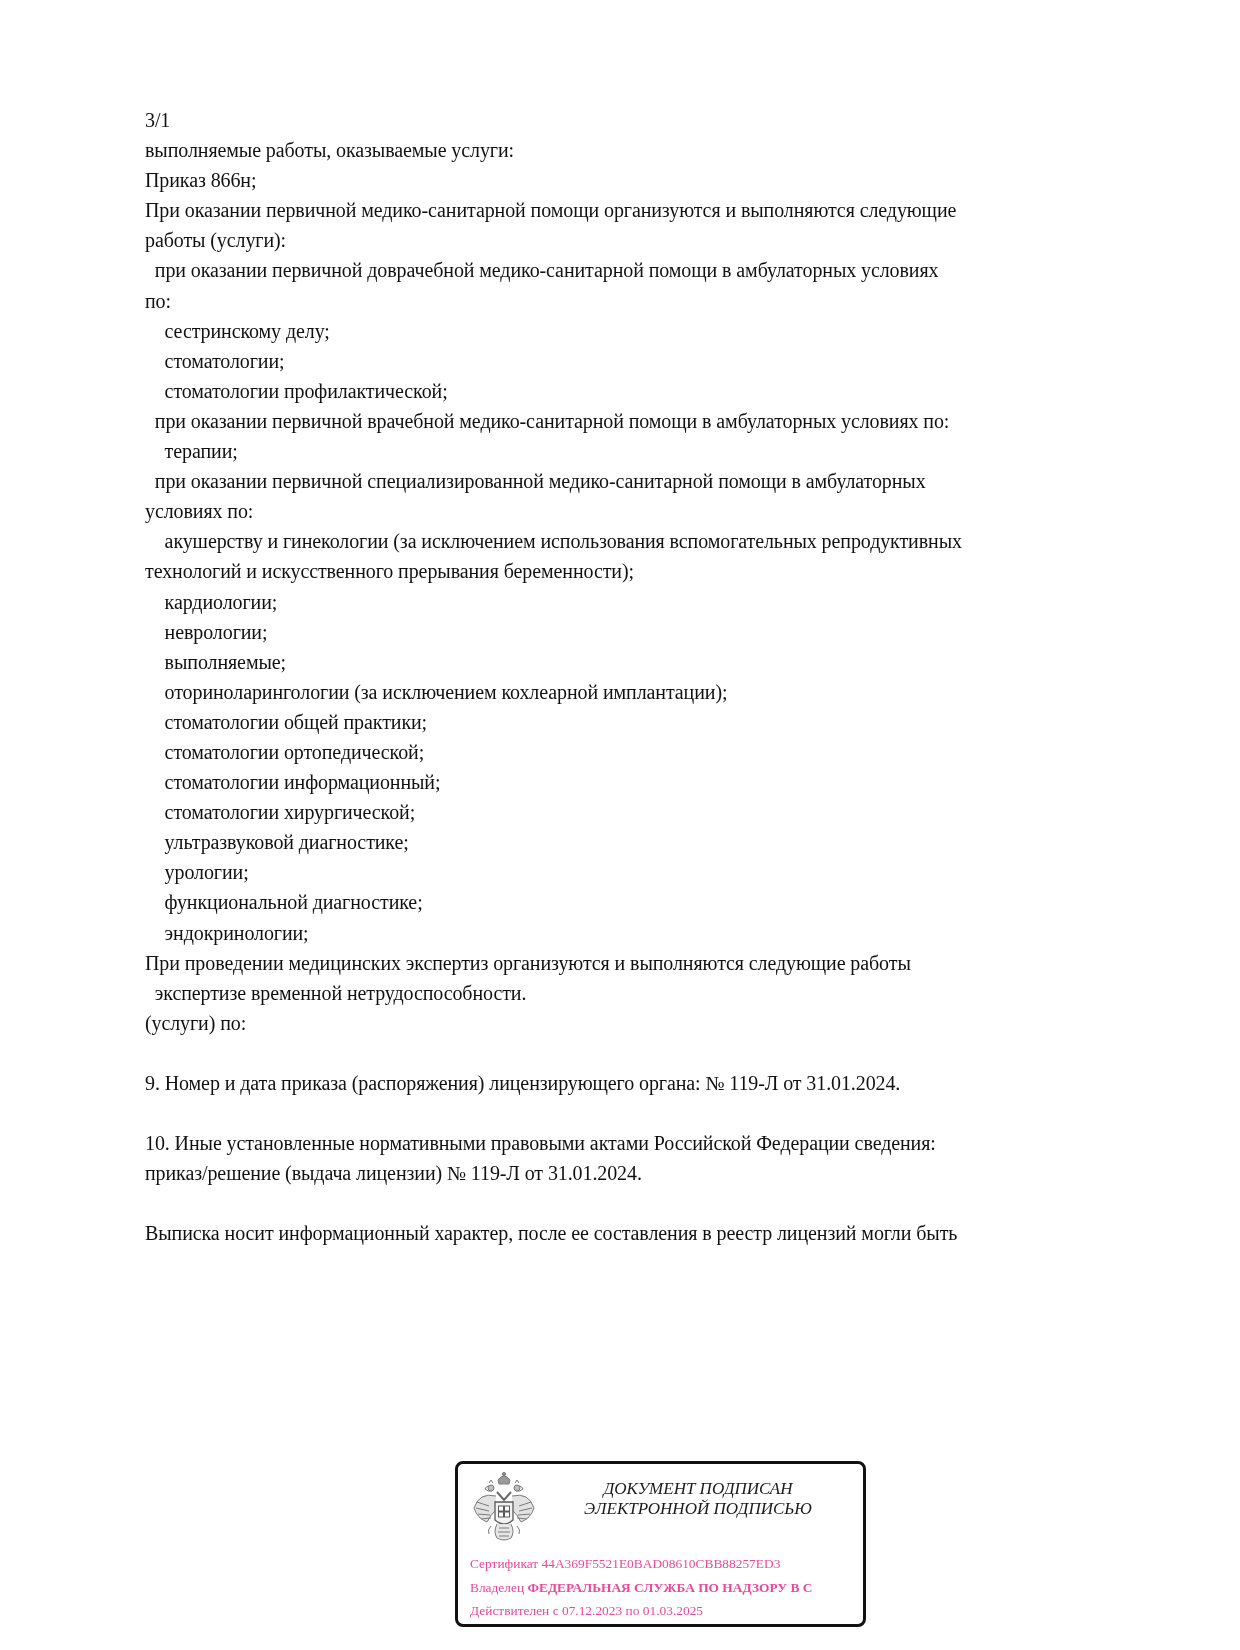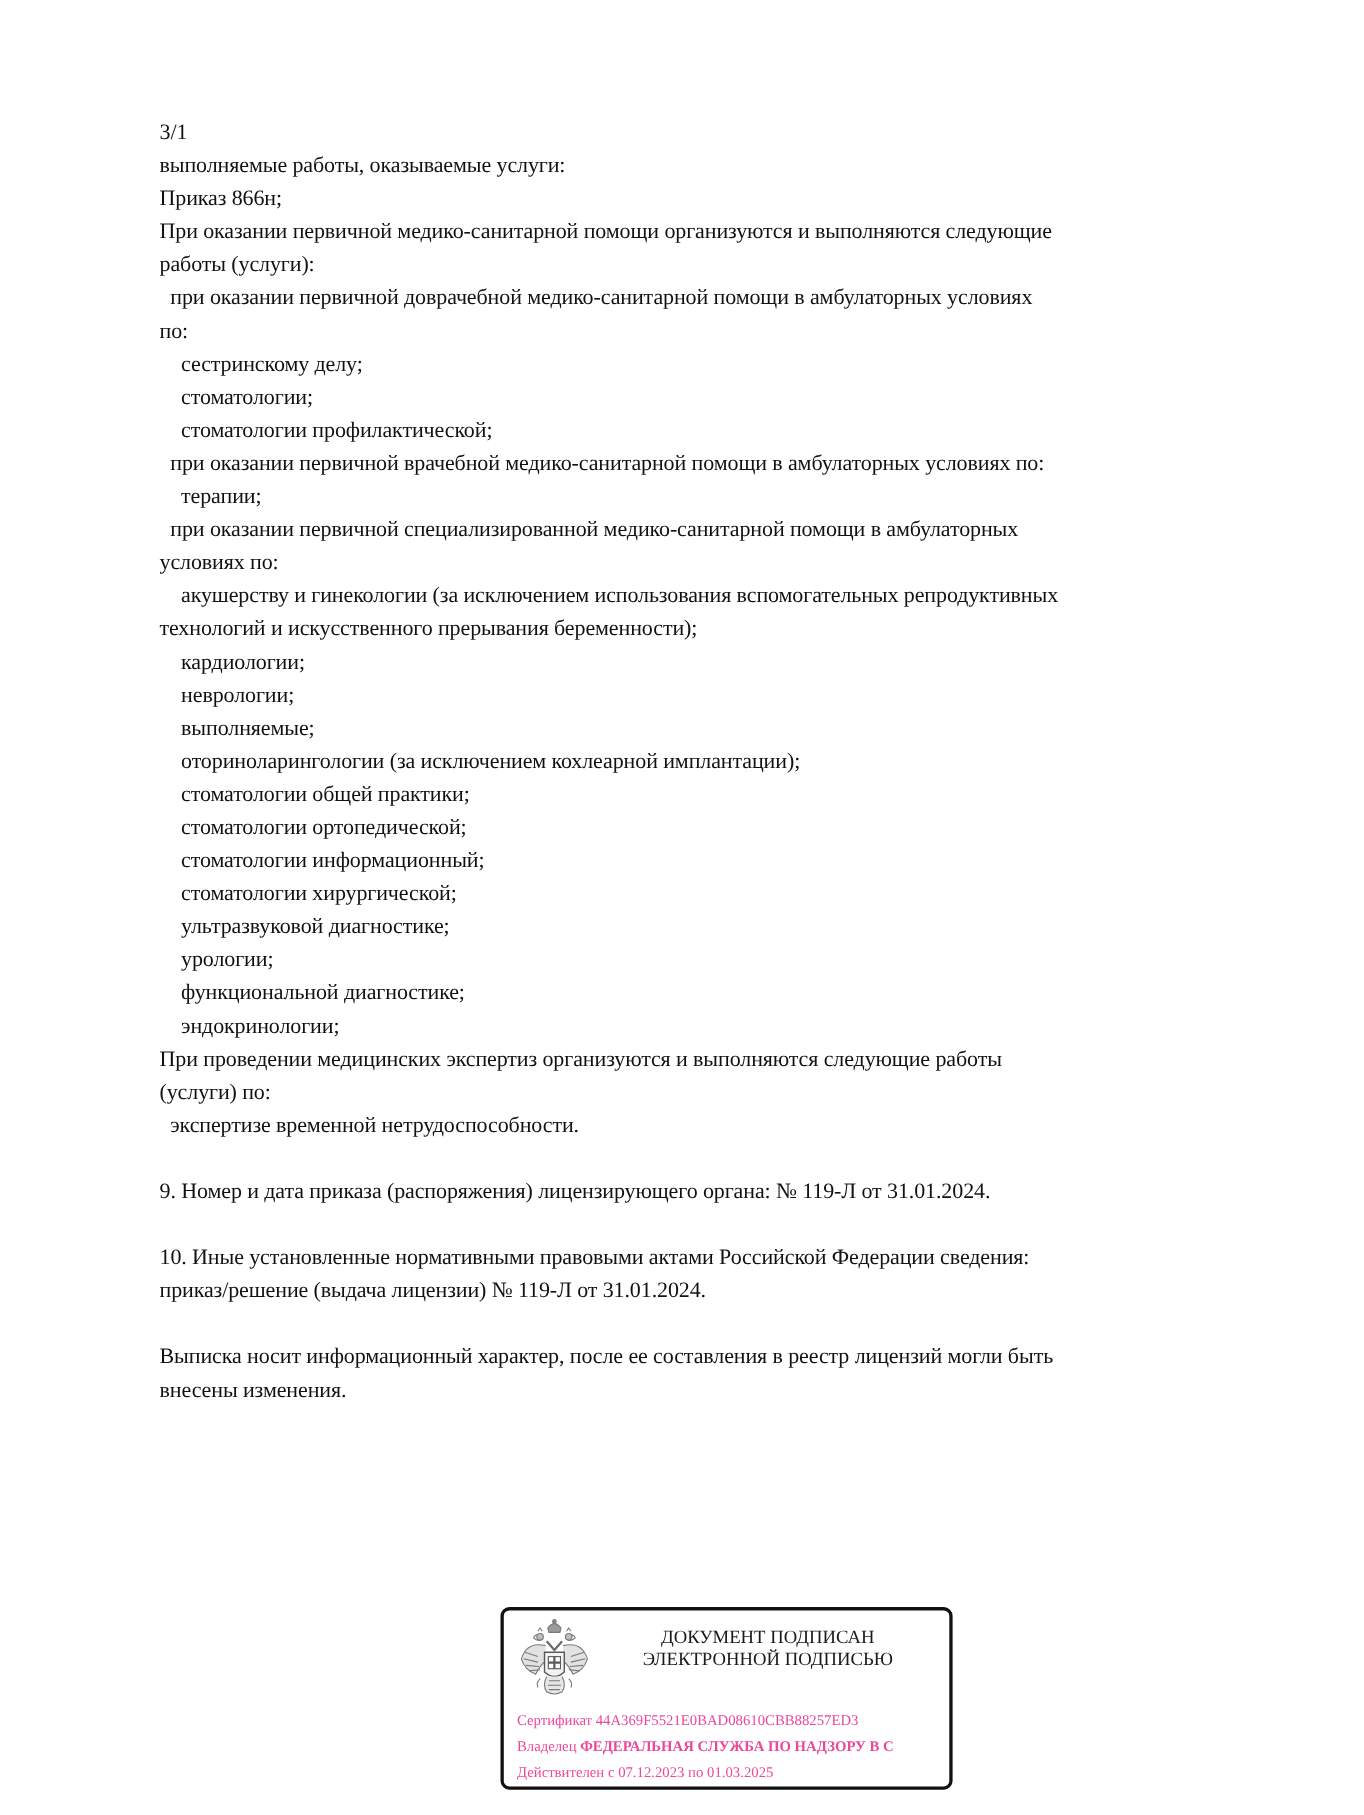--- a/index.html
+++ b/index.html
@@ -49,20 +49,21 @@
   }
   .stamp-title {
     position: absolute;
     left: 90px;
     top: 15px;
     width: 300px;
     text-align: center;
     font-size: 17px;
     line-height: 20px;
     color: #1a1a1a;
+    font-style: italic;
   }
   .stamp-title span {
     display: block;
     white-space: nowrap;
   }
   .stamp-info {
     position: absolute;
     left: 12px;
     top: 88px;
     font-size: 13.4px;
@@ -100,30 +101,29 @@
       <span class="line">    оториноларингологии (за исключением кохлеарной имплантации);</span>
       <span class="line">    стоматологии общей практики;</span>
       <span class="line">    стоматологии ортопедической;</span>
       <span class="line">    стоматологии информационный;</span>
       <span class="line">    стоматологии хирургической;</span>
       <span class="line">    ультразвуковой диагностике;</span>
       <span class="line">    урологии;</span>
       <span class="line">    функциональной диагностике;</span>
       <span class="line">    эндокринологии;</span>
       <span class="line">При проведении медицинских экспертиз организуются и выполняются следующие работы</span>
+      <span class="line">  экспертизе временной нетрудоспособности.</span>
       <span class="line">(услуги) по:</span>
-      <span class="line">  экспертизе временной нетрудоспособности.</span>
       <span class="line"></span>
       <span class="line">9. Номер и дата приказа (распоряжения) лицензирующего органа: № 119-Л от 31.01.2024.</span>
       <span class="line"></span>
       <span class="line">10. Иные установленные нормативными правовыми актами Российской Федерации сведения:</span>
       <span class="line">приказ/решение (выдача лицензии) № 119-Л от 31.01.2024.</span>
       <span class="line"></span>
       <span class="line">Выписка носит информационный характер, после ее составления в реестр лицензий могли быть</span>
-      <span class="line">внесены изменения.</span>
     </div>
 </div>
 
 <div class="stamp">
   <div class="stamp-emblem">
     <svg width="66" height="76" viewBox="0 0 66 76" xmlns="http://www.w3.org/2000/svg">
       <g fill="none" stroke="#7a7a7a" stroke-width="1">
 
         <path d="M27 10 Q33 2 39 10 L38 14 L28 14 Z" fill="#9a9a9a"></path>
         <circle cx="33" cy="4" r="1.6" fill="#8a8a8a"></circle>

